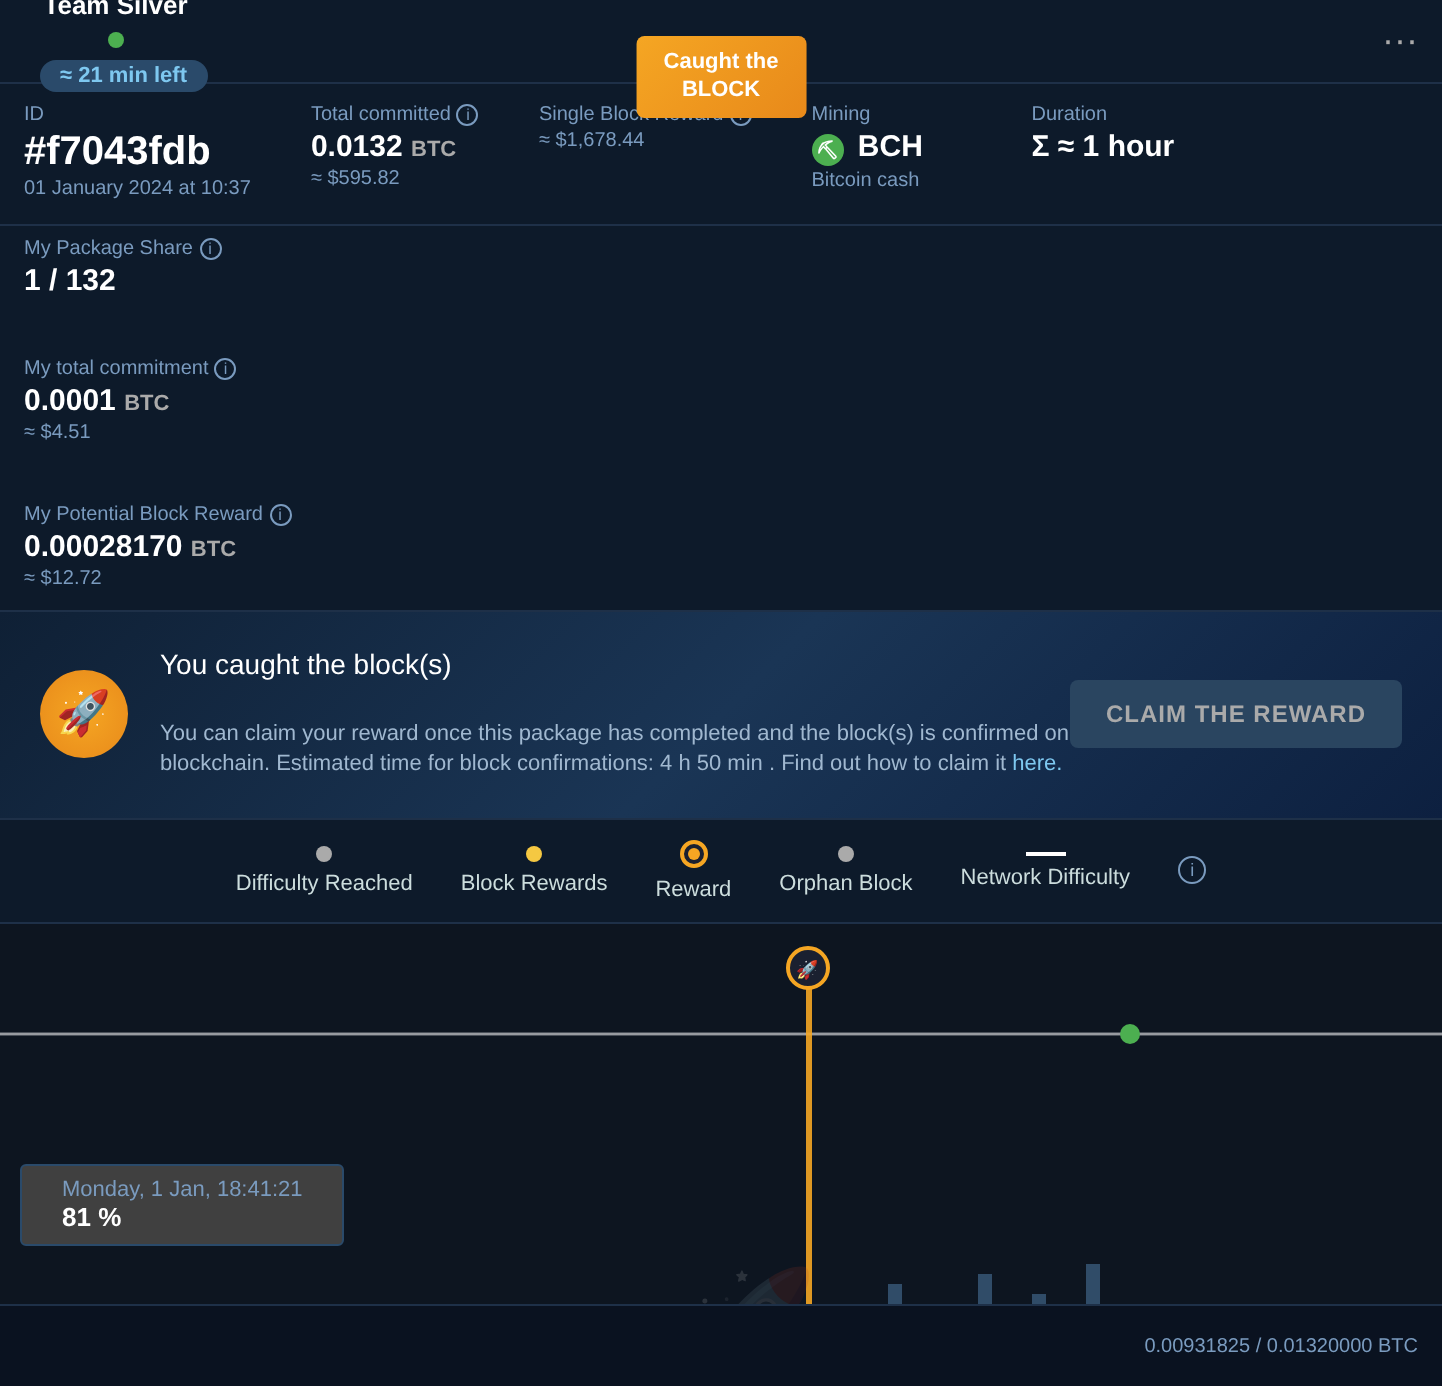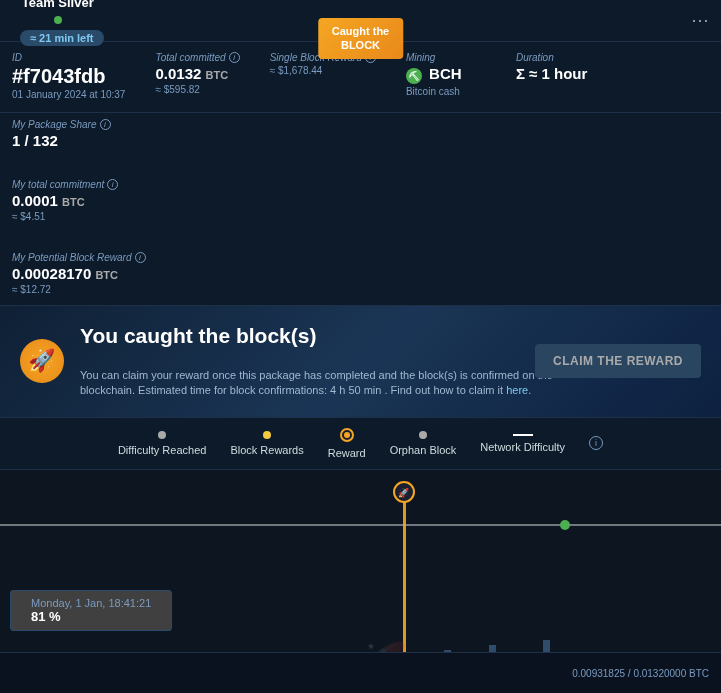--- a/index.html
+++ b/index.html
@@ -83,21 +83,20 @@
       display: flex;
       flex-direction: column;
       gap: 2px;
       min-width: 80px;
     }
     .info-label {
       color: #7a9bbf;
       font-size: 10px;
       display: flex;
       gap: 3px;
-      font-style: italic;
     }
     .info-label .info-icon {
       width: 11px; height: 11px;
       border: 1px solid #7a9bbf;
       border-radius: 50%;
       font-size: 8px;
       display: flex;
       align-items: center;
       justify-content: center;
       color: #7a9bbf;
@@ -153,22 +152,22 @@
       width: 44px; height: 44px;
       background: radial-gradient(circle, #f5a623, #e8891a);
       border-radius: 50%;
       display: flex;
       align-items: center;
       justify-content: center;
       font-size: 22px;
       flex-shrink: 0;
     }
     .banner-text h2 {
-      font-size: 21px;
-      font-weight: bold;
+      font-size: 14px;
+      font-weight: normal;
       color: #fff;
       margin-bottom: 20px;
     }
     .banner-text p {
       color: #a0b8d0;
       font-size: 11px;
       max-width: 520px;
       line-height: 1.4;
     }
     .banner-text p a {

